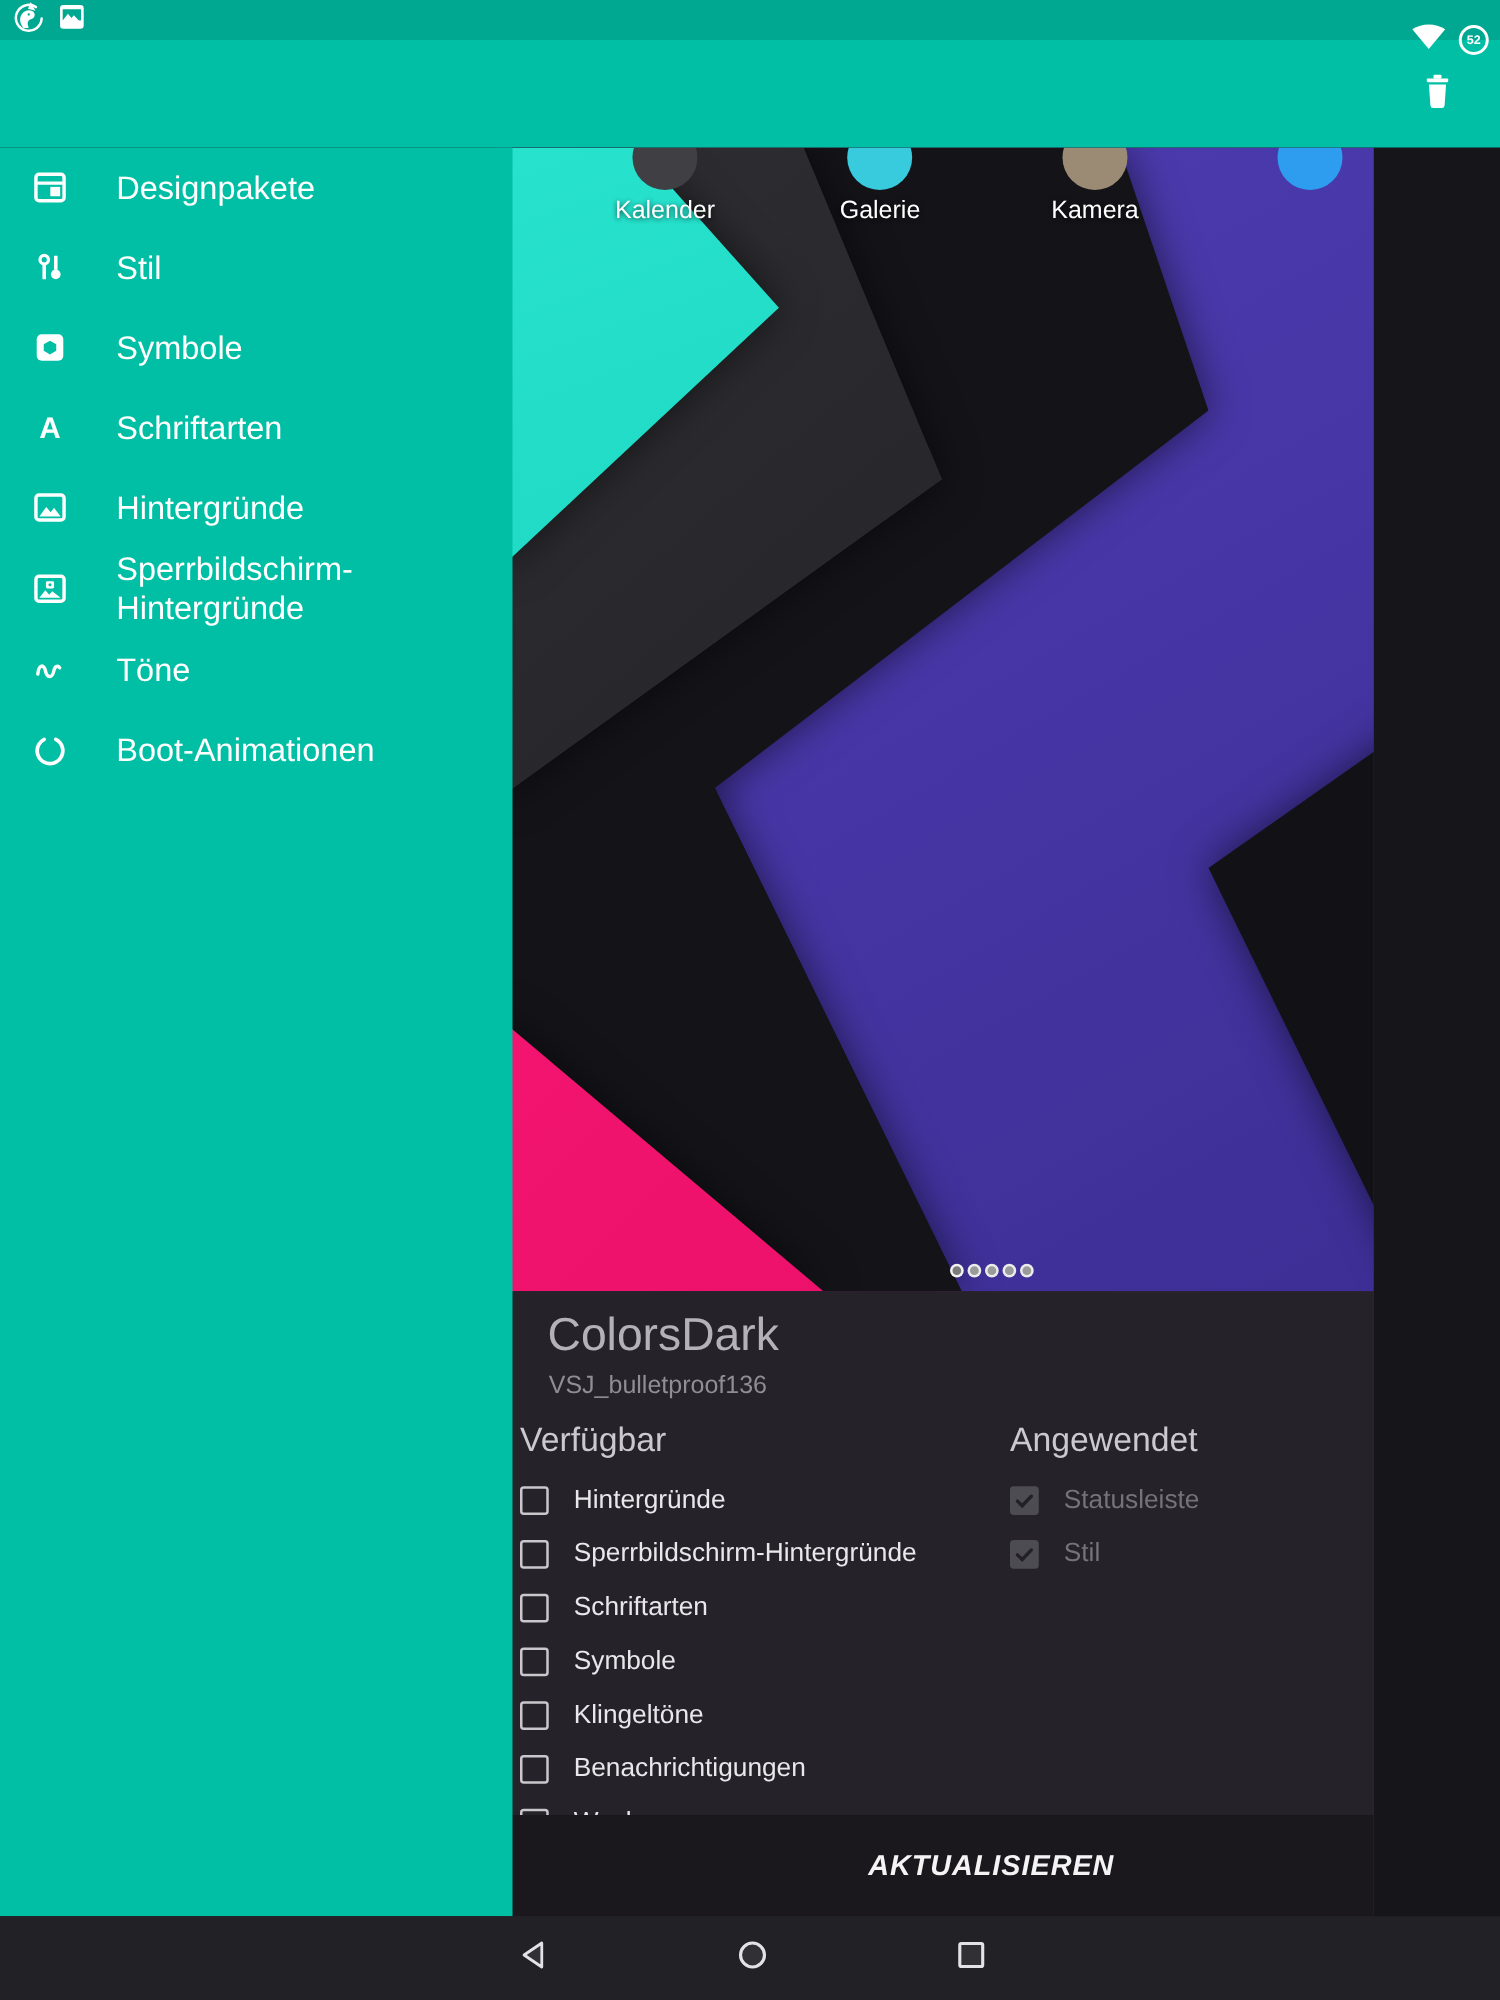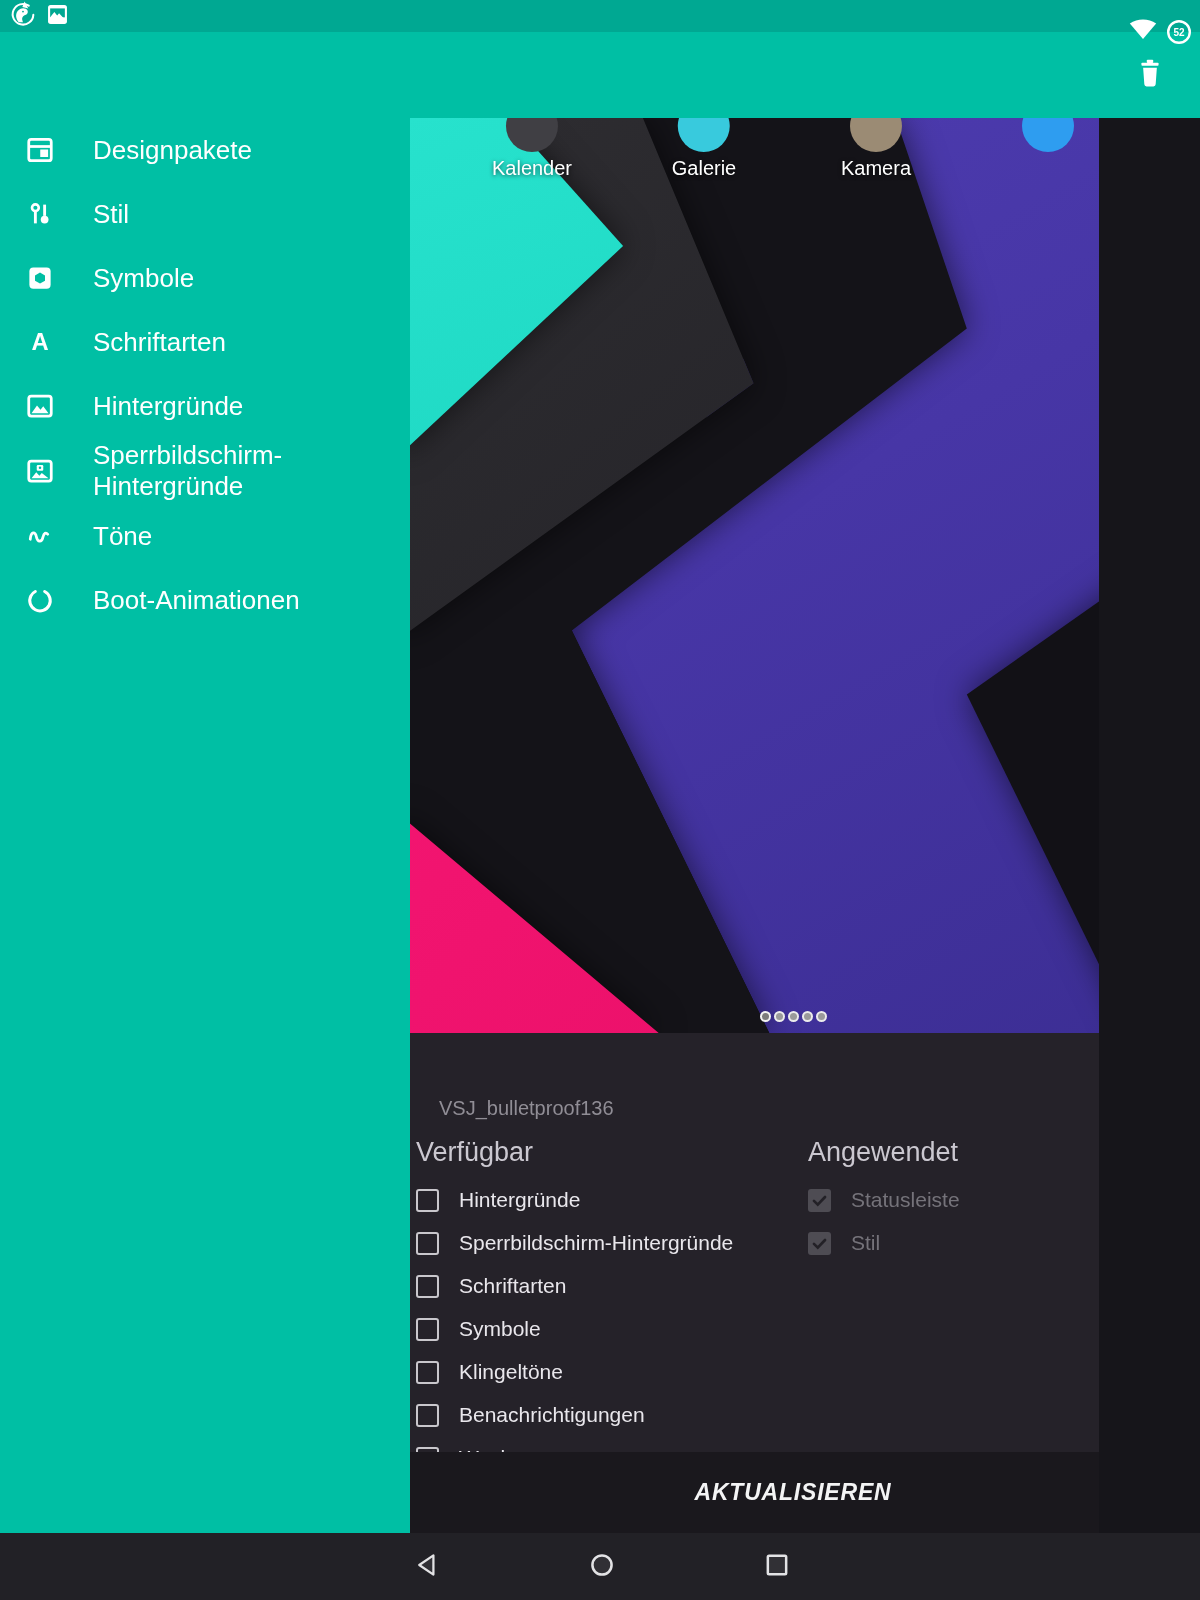--- a/index.html
+++ b/index.html
@@ -243,20 +243,21 @@
       <div class="dots" id="dots">
           <span class="dot active"></span>
           <span class="dot"></span>
           <span class="dot"></span>
           <span class="dot"></span>
           <span class="dot"></span>
         </div>
     </div>
 
     <div class="panel">
+      <div class="panel-title">ColorsDark</div>
       <div class="panel-subtitle">VSJ_bulletproof136</div>
 
       <div class="col col-available">
         <div class="col-header">Verfügbar</div>
         <div id="available-list">
             <div class="cb-row">
               <span class="cb-box"></span>
               <span class="cb-label">Hintergründe</span>
             </div>
             <div class="cb-row">

